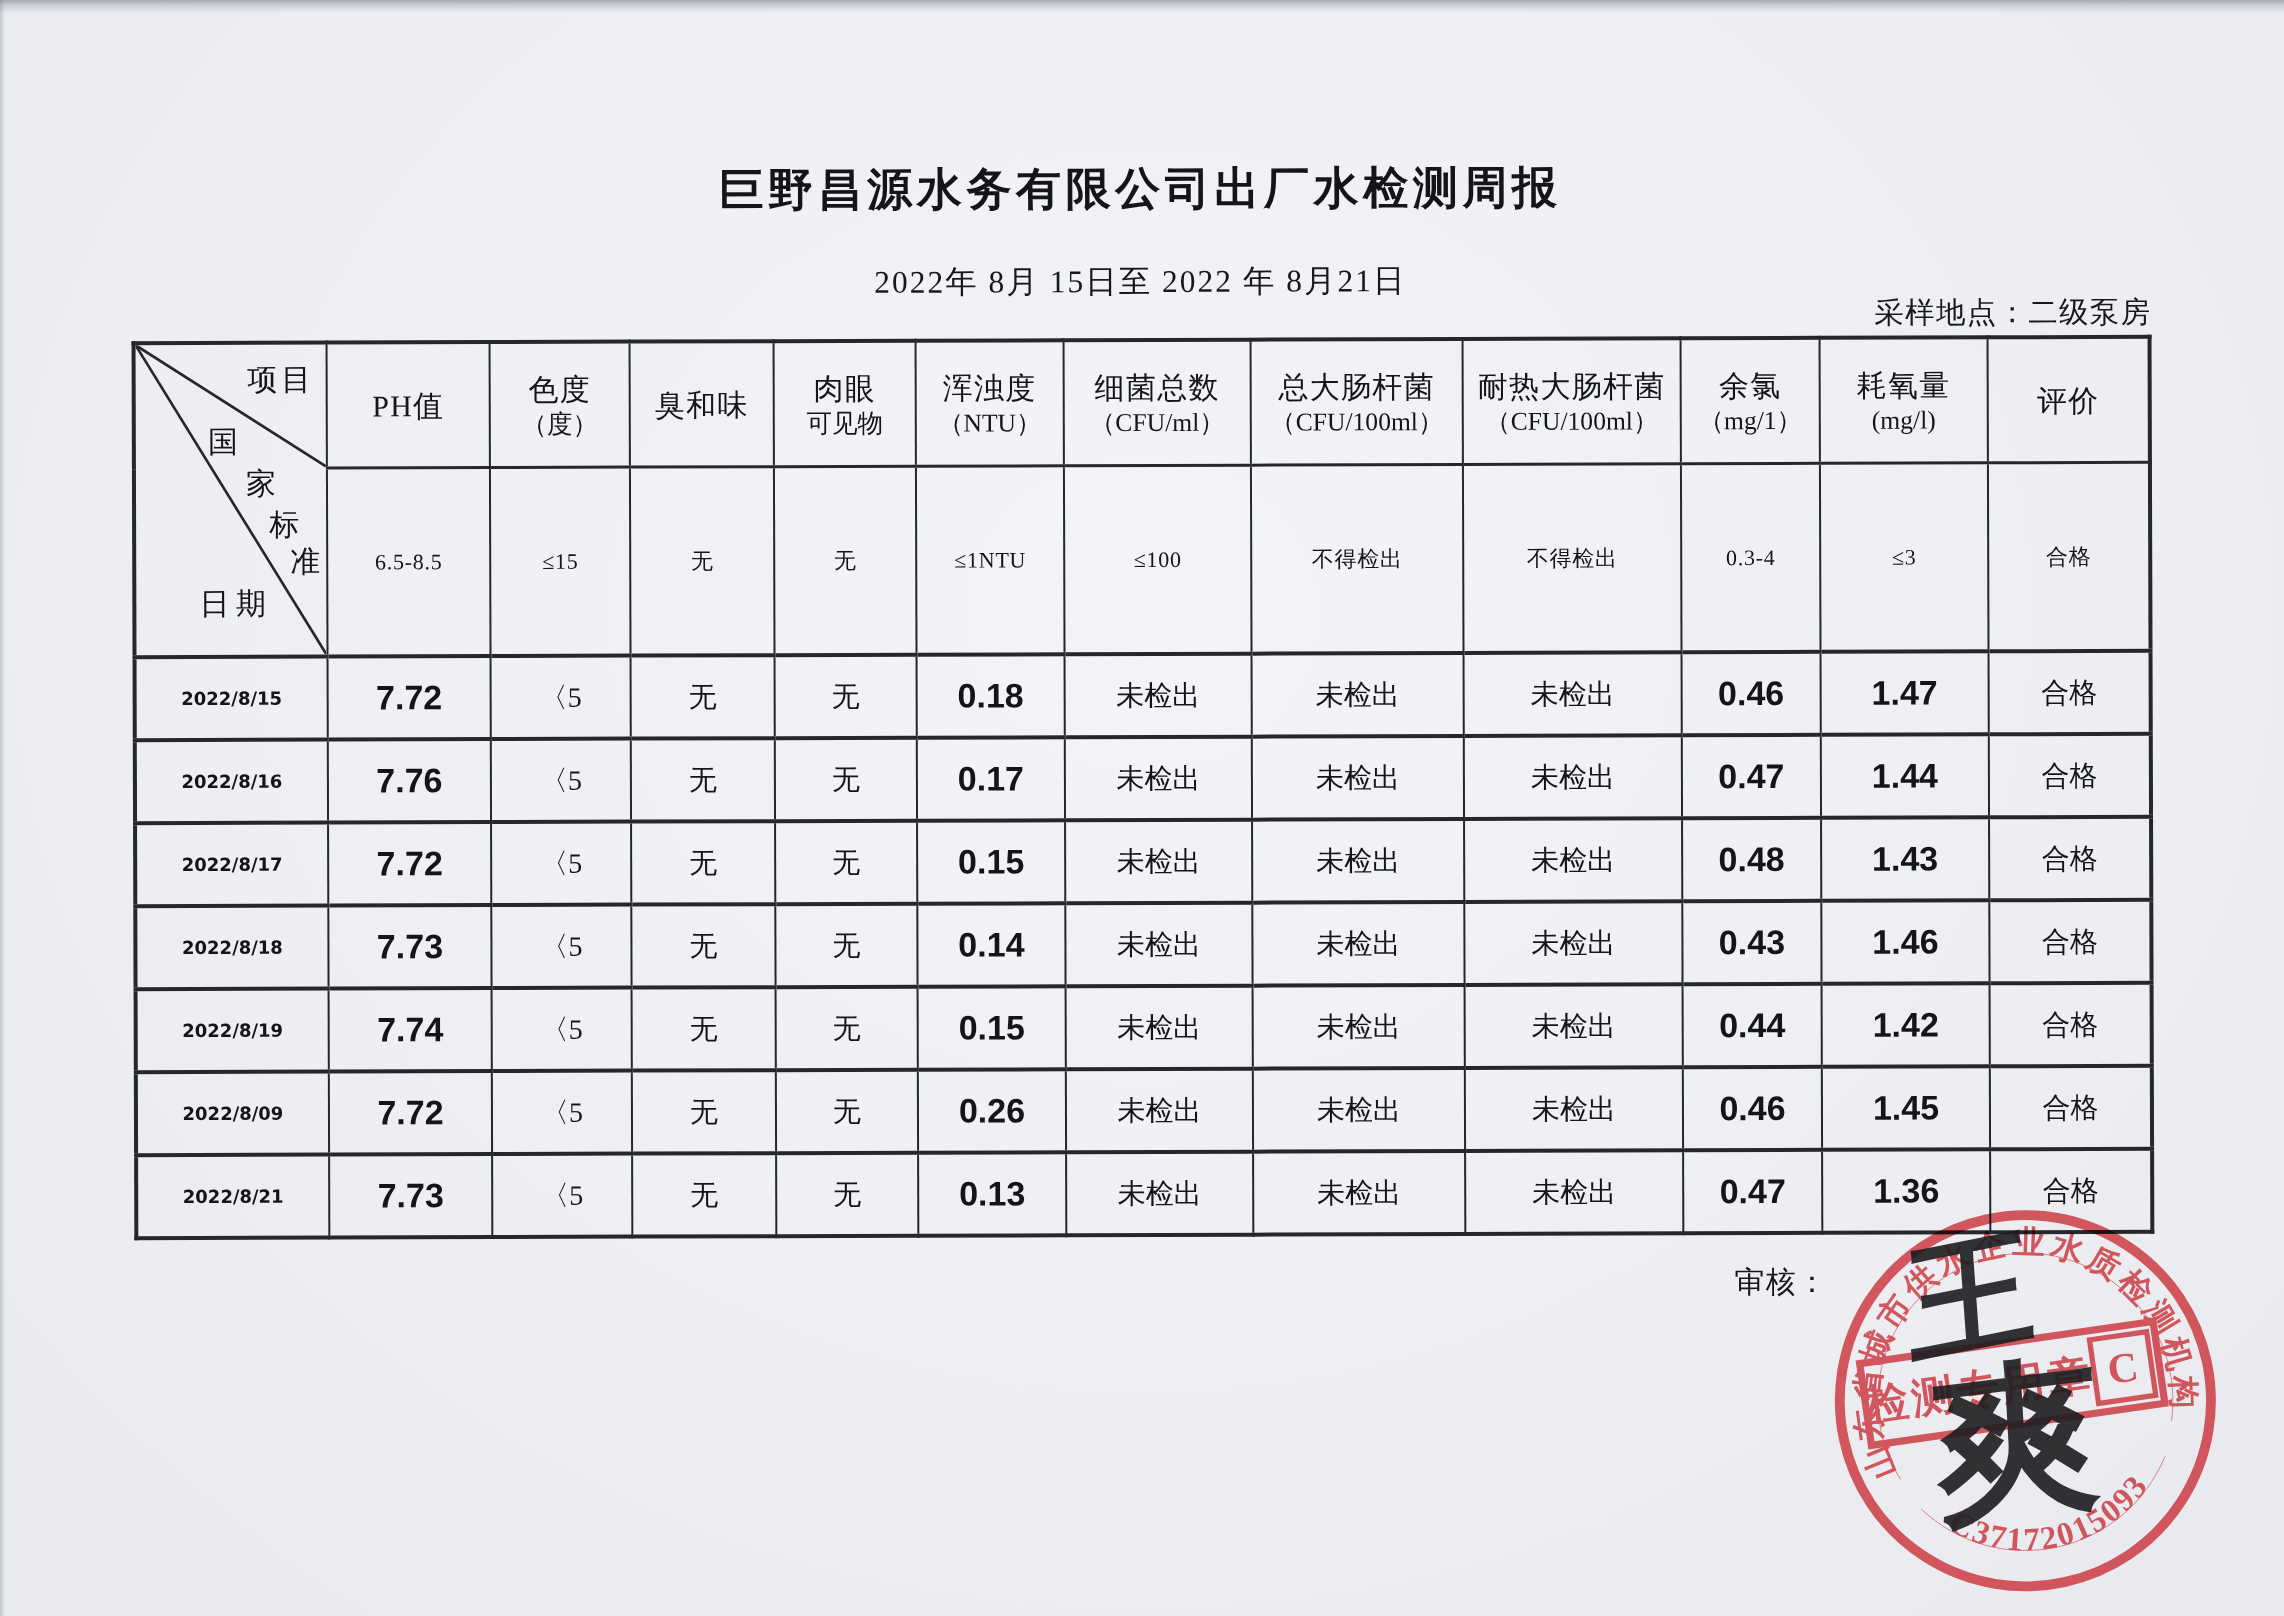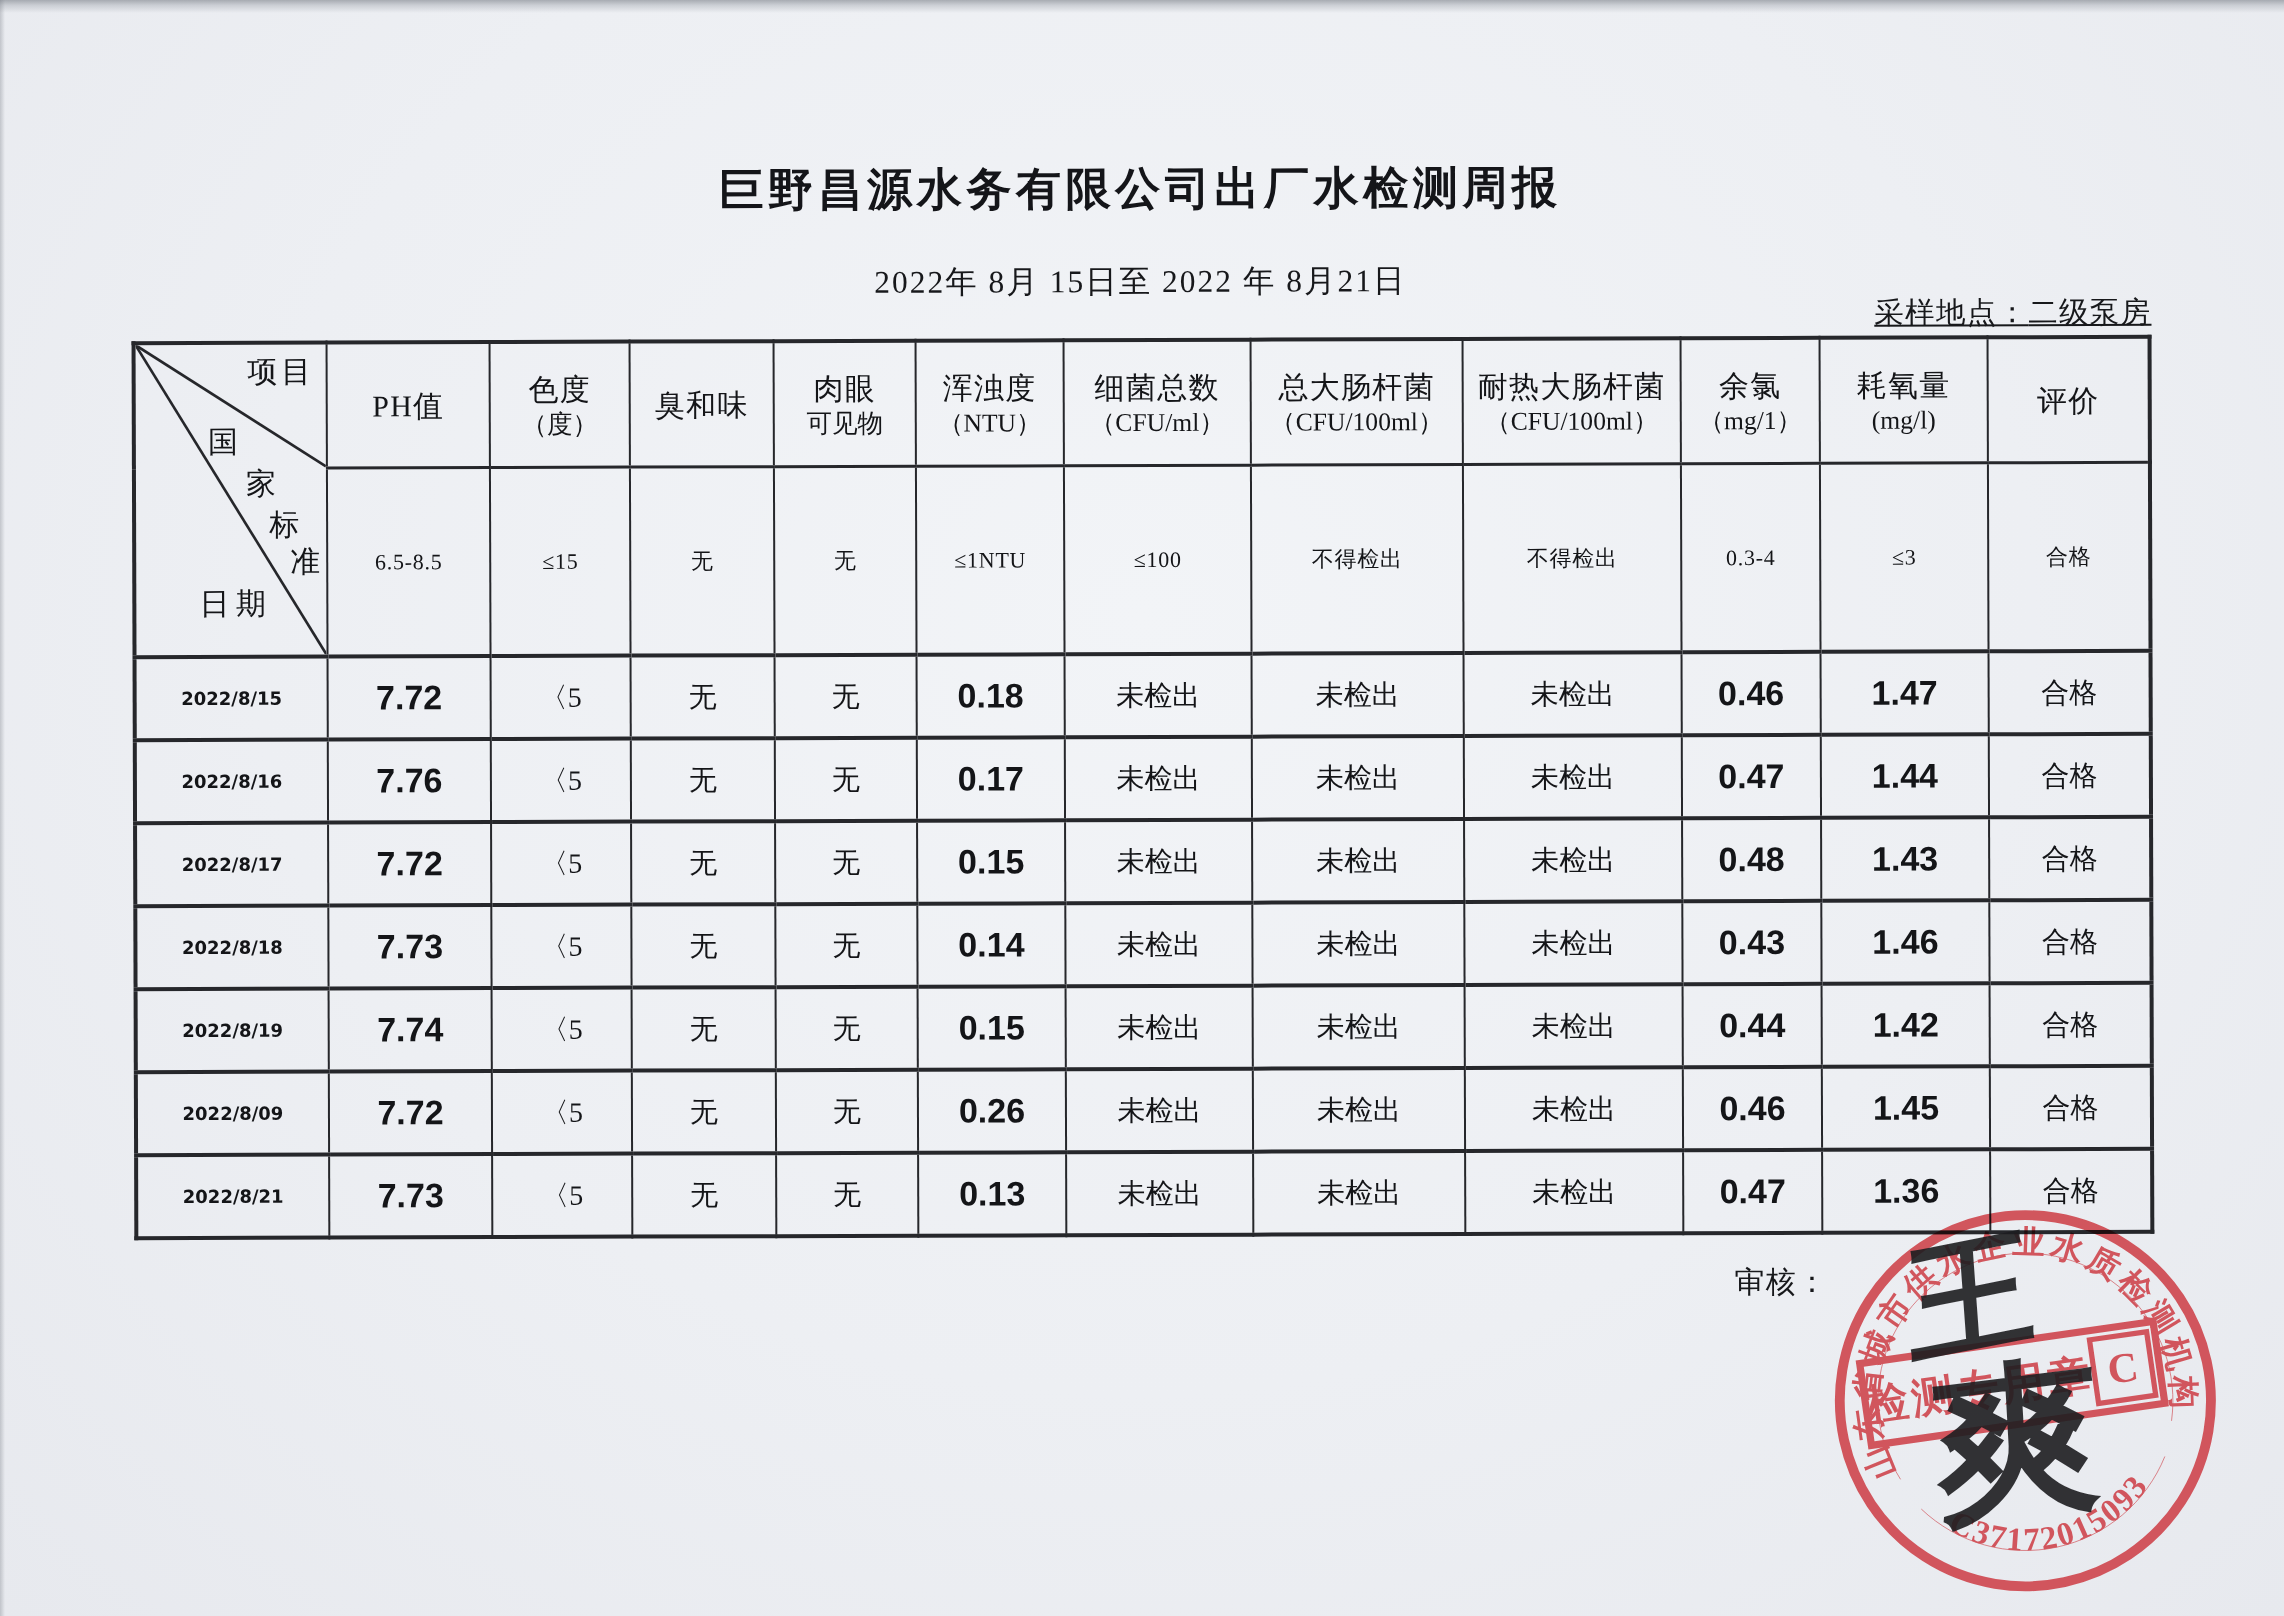--- a/index.html
+++ b/index.html
@@ -13,42 +13,42 @@
     background:linear-gradient(180deg,#82878f 0,#b9bdc4 40%,rgba(233,235,239,0) 100%);
     opacity:.65;z-index:9;}
   .edge-left{position:absolute;left:0;top:0;bottom:0;width:5.2px;
     background:linear-gradient(90deg,rgba(120,125,133,.35),rgba(233,235,239,0));z-index:9;}
   .content{position:absolute;inset:0;transform:rotate(-0.18deg);}
 
   .title{position:absolute;top:159px;left:0;width:2284px;text-align:center;
     font-size:45px;font-weight:600;letter-spacing:4.6px;color:#141519;}
   .subtitle{position:absolute;top:261px;left:0;width:2284px;text-align:center;
     font-size:31.5px;letter-spacing:2px;}
-  .sampling{position:absolute;top:296px;right:131px;font-size:29.5px;letter-spacing:1.3px;text-decoration:underline;}
+  .sampling{position:absolute;top:296px;right:131px;font-size:29.5px;letter-spacing:1.3px;}
 
   .table-wrap{position:absolute;left:133px;top:338px;}
   table{border-collapse:collapse;table-layout:fixed;width:2015px;
     border:4.6px solid #26272b;}
   td{border:2.6px solid #26272b;padding:0;text-align:center;vertical-align:middle;
     color:#141518;overflow:hidden;}
   tr.h1 td{height:122px;}
   tr.h2 td{height:185px;border-top-width:3.9px;}
   tr.dr td{height:79px;border-top-width:4.6px;}
 
   .hl1{font-size:30px;letter-spacing:1.3px;line-height:1.3;}
   .hl2{font-size:25.6px;line-height:1.25;}
   .std{font-size:22px;letter-spacing:0.7px;}
   .cn{font-size:28px;}
   .num{font-family:Liberation Sans, sans-serif;font-weight:700;font-size:34px;}
   .date{font-family:"DejaVu Sans", sans-serif;font-weight:700;font-size:18px;}
 
   td.corner{position:relative;}
   .corner svg{position:absolute;left:0;top:0;width:100%;height:100%;}
   .corner span{position:absolute;font-size:30px;color:#141518;}
-  .c-item{top:7px;right:10.5px;letter-spacing:3.9px;margin-left:11px;}
+  .c-item{top:15px;right:10.5px;letter-spacing:3.9px;margin-left:11px;}
   .c-g0{left:72px;top:77px;}
   .c-g1{left:110px;top:119px;}
   .c-g2{left:133px;top:160px;}
   .c-g3{left:154px;top:197px;}
   .c-date{left:63px;top:239px;letter-spacing:6.6px;}
 
   .review{position:absolute;left:1733px;top:1264px;font-size:30px;letter-spacing:1.3px;z-index:12;}
 
   .sig{position:absolute;left:0;top:0;z-index:13;color:#1d1d20;}
   .sig span{position:absolute;font-family:"Liberation Serif", serif;font-weight:600;opacity:.9;}

